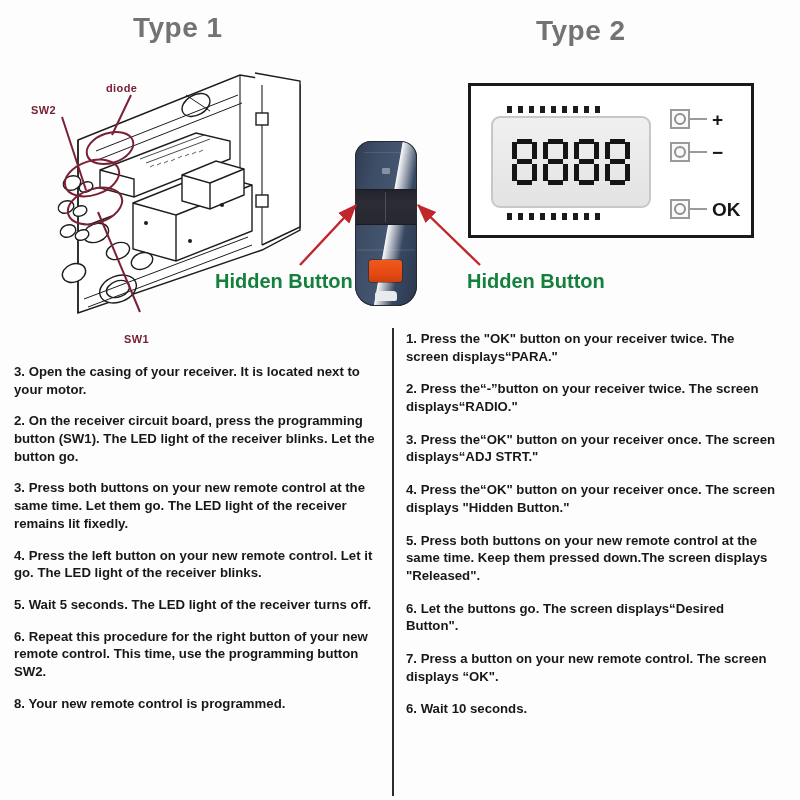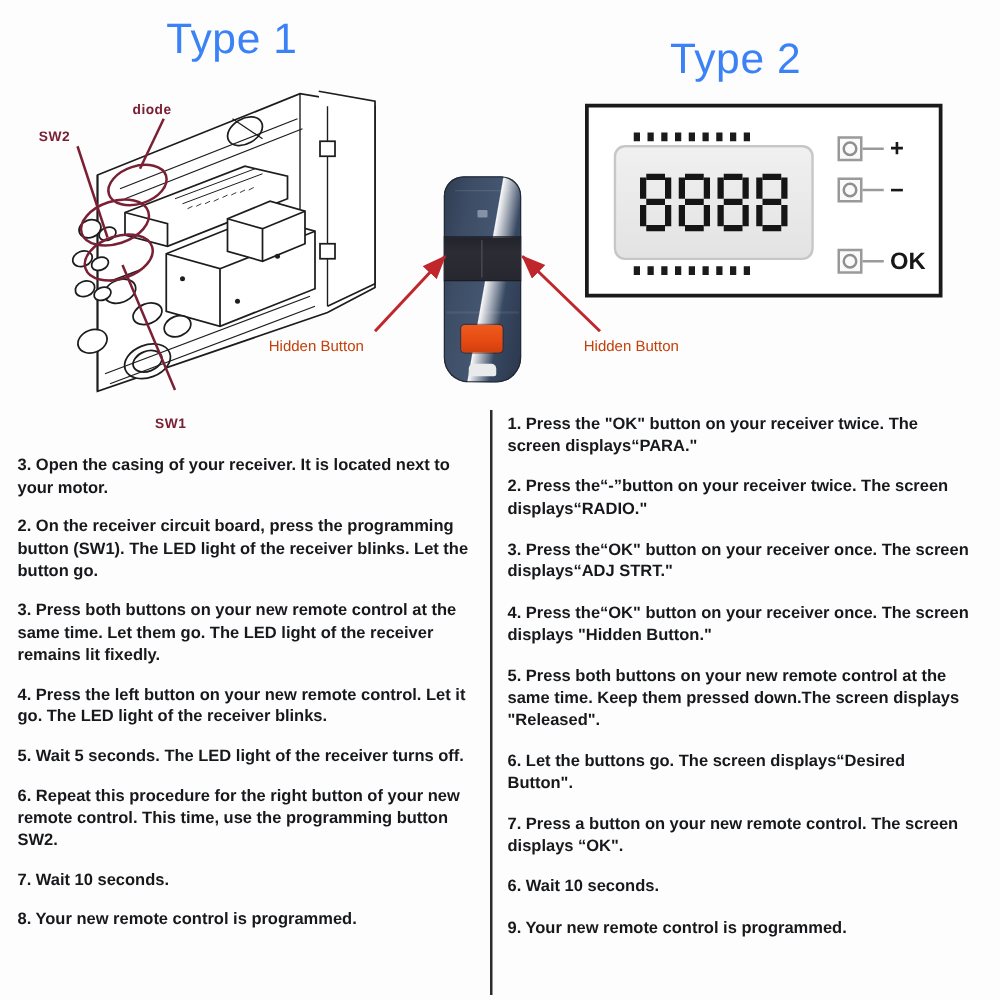--- a/index.html
+++ b/index.html
@@ -8,28 +8,28 @@
     background:#ffffff;
     font-family:"Liberation Sans", sans-serif;
     overflow:hidden;
     position:relative;
   }
   .page{position:relative;width:800px;height:800px;background:#fdfdfd;}
 
   
   .heading{
     position:absolute;
-    font-size:34px;
-    font-weight:400;
-    color:#3b82f6;
+    font-size:28px;
+    font-weight:700;
+    color:#737373;
     letter-spacing:0.5px;
     white-space:nowrap;
   }
   #h-type1{left:133px;top:12px;}
-  #h-type2{left:536px;top:28px;text-align:center;}
+  #h-type2{left:536px;top:15px;text-align:center;}
 
   
   .divider{
     position:absolute;
     left:392px;top:328px;
     width:2px;height:468px;
     background:#2c2c2c;
   }
 
   
@@ -96,23 +96,23 @@
   .remote-notch{
     position:absolute;left:20px;top:150px;
     width:22px;height:10px;
     background:#e9eaec;
     border-radius:4px 4px 2px 2px;
   }
 
   
   .callout{
     position:absolute;
-    font-size:12px;
-    font-weight:normal;
-    color:#c2410c;
+    font-size:20px;
+    font-weight:bold;
+    color:#15803d;
     white-space:nowrap;
   }
   #callout-left{left:215px;top:270px;}
   #callout-right{left:467px;top:270px;}
 
   .arrows{position:absolute;left:0;top:0;width:800px;height:340px;pointer-events:none;}
 
   
   .panel{
     position:absolute;
@@ -394,28 +394,26 @@
 
   <div class="divider"></div>
 
   <div class="steps" id="steps-left">
       <p class="step">3. Open the casing of your receiver. It is located next to your motor.</p>
       <p class="step">2. On the receiver circuit board, press the programming button (SW1). The LED light of the receiver blinks. Let the button go.</p>
       <p class="step">3. Press both buttons on your new remote control at the same time. Let them go. The LED light of the receiver remains lit fixedly.</p>
       <p class="step">4. Press the left button on your new remote control. Let it go. The LED light of the receiver blinks.</p>
       <p class="step">5. Wait 5 seconds. The LED light of the receiver turns off.</p>
       <p class="step">6. Repeat this procedure for the right button of your new remote control. This time, use the programming button SW2.</p>
-      <p class="step">7. Wait 10 seconds.</p>
       <p class="step">8. Your new remote control is programmed.</p>
     </div>
   <div class="steps" id="steps-right">
       <p class="step">1. Press the "OK" button on your receiver twice. The screen displays“PARA."</p>
       <p class="step">2. Press the“-”button on your receiver twice. The screen displays“RADIO."</p>
       <p class="step">3. Press the“OK" button on your receiver once. The screen displays“ADJ STRT."</p>
       <p class="step">4. Press the“OK" button on your receiver once. The screen displays "Hidden Button."</p>
       <p class="step">5. Press both buttons on your new remote control at the same time. Keep them pressed down.The screen displays "Released".</p>
       <p class="step">6. Let the buttons go. The screen displays“Desired Button".</p>
       <p class="step">7. Press a button on your new remote control. The screen displays “OK".</p>
       <p class="step">6. Wait 10 seconds.</p>
-      <p class="step">9. Your new remote control is programmed.</p>
     </div>
 
 </div>
 
 </body></html>

